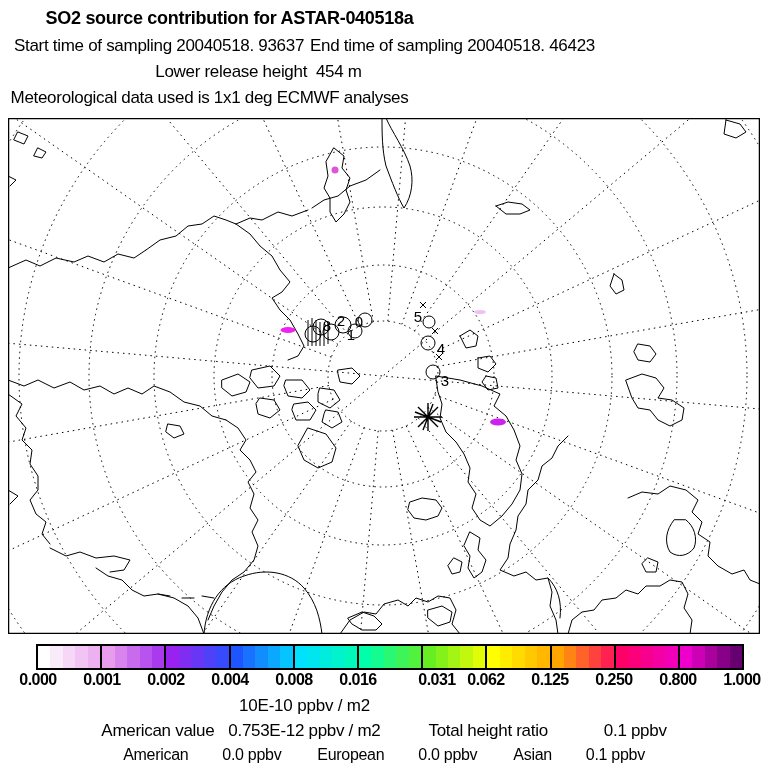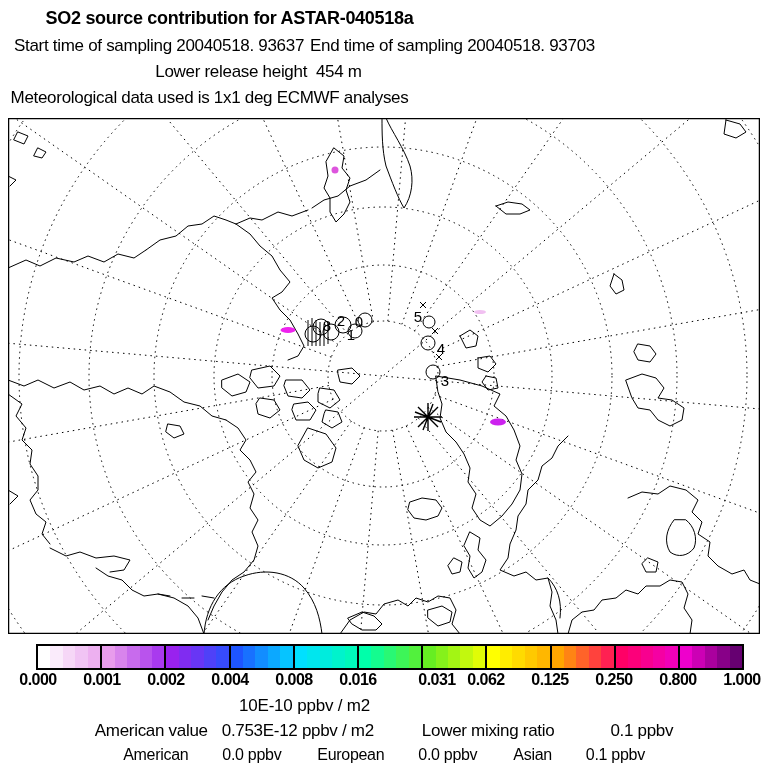--- a/index.html
+++ b/index.html
@@ -27,21 +27,21 @@
 </style>
 </head>
 <body>
 
 <div id="page">
 
   <div id="title" class="hline">SO2 source contribution for ASTAR-040518a</div>
 
   <div id="line-times" class="hline">
     <span>Start time of sampling 20040518. 93637</span>
-    <span>End time of sampling 20040518. 93703</span>
+    <span>End time of sampling 20040518. 46423</span>
   </div>
 
   <div id="line-heights" class="hline">
     <span>Lower release height  454 m</span>
   </div>
 
   <div id="line-met" class="hline">Meteorological data used is 1x1 deg ECMWF analyses</div>
 
   <div id="map-frame">
     <svg width="752" height="516" viewBox="0 0 752 516">
@@ -274,19 +274,19 @@
       <span class="cb-tick" style="left: 550px;">0.125</span>
       <span class="cb-tick" style="left: 614px;">0.250</span>
       <span class="cb-tick" style="left: 678px;">0.800</span>
       <span class="cb-tick" style="left: 742px;">1.000</span>
     </div>
   <div id="cb-units" class="hline">10E-10 ppbv / m2</div>
 
   <div id="stats-row1">
     <span style="margin-right:14px;">American value</span>
     <span style="margin-right:48px;">0.753E-12 ppbv / m2</span>
-    <span style="margin-right:56px;">Lower mixing ratio</span>
+    <span style="margin-right:56px;">Total height ratio</span>
     <span>0.1 ppbv</span>
   </div>
 
   <div id="stats-row2"><span class="r2pair"><span>American</span><span>0.0 ppbv</span></span><span class="r2pair"><span>European</span><span>0.0 ppbv</span></span><span class="r2pair"><span>Asian</span><span>0.1 ppbv</span></span></div>
 
 </div>
 
 </body></html>

